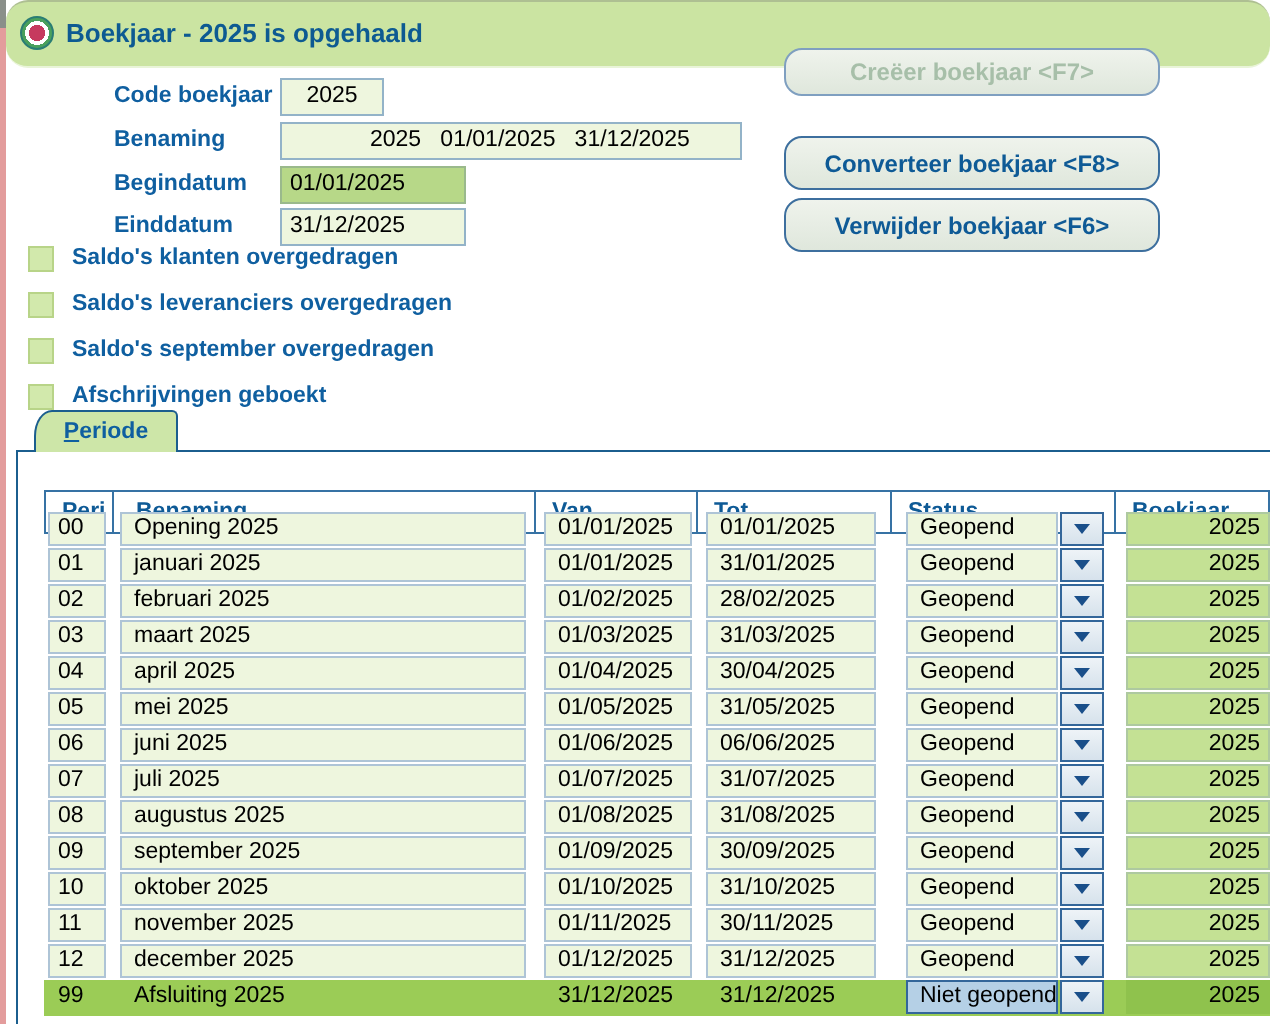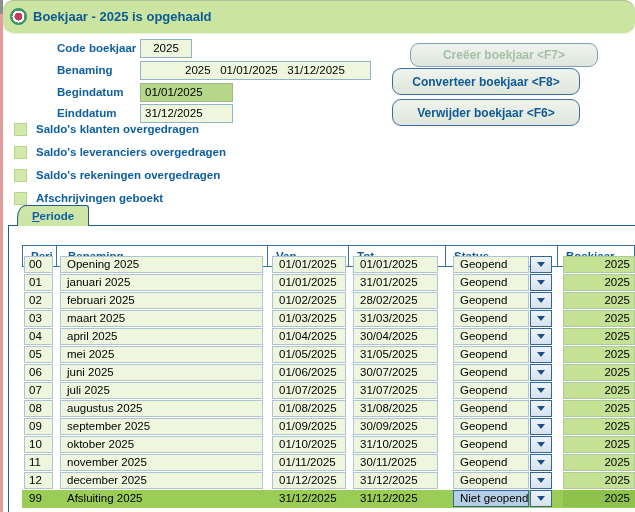--- a/index.html
+++ b/index.html
@@ -92,35 +92,35 @@
 <div class="abs flabel" style="left:14px;top:39px;">Code boekjaar</div>
 <div class="abs flabel" style="left:14px;top:61px;">Benaming</div>
 <div class="abs flabel" style="left:14px;top:83px;">Begindatum</div>
 <div class="abs flabel" style="left:14px;top:104px;">Einddatum</div>
 
 <div class="abs finput center" style="left:140px;top:39px;width:52px;">2025</div>
 <div class="abs finput" style="left:140px;top:61px;width:231px;padding-left:44px;">2025   01/01/2025   31/12/2025</div>
 <div class="abs finput focused" style="left:140px;top:83px;width:93px;">01/01/2025</div>
 <div class="abs finput" style="left:140px;top:104px;width:93px;">31/12/2025</div>
 
-<div class="abs btn disabled" style="left:392px;top:43px;height:24px;margin-left:18px;">Creëer boekjaar &lt;F7&gt;</div>
+<div class="abs btn disabled" style="left:392px;top:24px;height:24px;">Creëer boekjaar &lt;F7&gt;</div>
 <div class="abs btn" style="left:392px;top:68px;height:27px;">Converteer boekjaar &lt;F8&gt;</div>
 <div class="abs btn" style="left:392px;top:99px;height:27px;">Verwijder boekjaar &lt;F6&gt;</div>
 
 <div class="abs checkrow" style="left:14px;top:121px;">
   <span class="checkbox"></span>
   <span class="checklabel">Saldo's klanten overgedragen</span>
 </div>
 <div class="abs checkrow" style="left:14px;top:144px;">
   <span class="checkbox"></span>
   <span class="checklabel">Saldo's leveranciers overgedragen</span>
 </div>
 <div class="abs checkrow" style="left:14px;top:167px;">
   <span class="checkbox"></span>
-  <span class="checklabel">Saldo's rekeningen overgedragen</span>
+  <span class="checklabel">Saldo's september overgedragen</span>
 </div>
 <div class="abs checkrow" style="left:14px;top:190px;">
   <span class="checkbox"></span>
   <span class="checklabel">Afschrijvingen geboekt</span>
 </div>
 
 <div class="abs tab">
   <span class="tab-label">Periode</span>
 </div>
 <div class="abs panel"></div>
@@ -198,21 +198,21 @@
       <div class="cell status">Geopend</div>
       <div class="ddbtn">
         <span class="arr"></span>
       </div>
       <div class="cell boek">2025</div>
     </div>
     <div class="trow">
       <div class="cell peri">06</div>
       <div class="cell ben">juni 2025</div>
       <div class="cell van">01/06/2025</div>
-      <div class="cell tot">30/07/2025</div>
+      <div class="cell tot">06/06/2025</div>
       <div class="cell status">Geopend</div>
       <div class="ddbtn">
         <span class="arr"></span>
       </div>
       <div class="cell boek">2025</div>
     </div>
     <div class="trow">
       <div class="cell peri">07</div>
       <div class="cell ben">juli 2025</div>
       <div class="cell van">01/07/2025</div>

